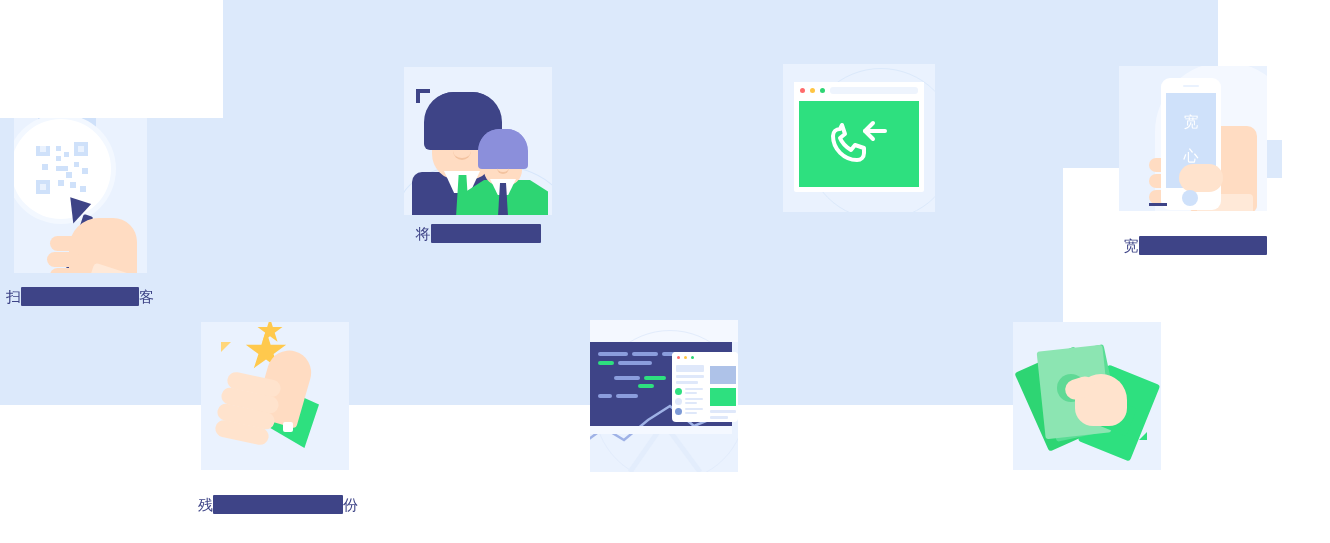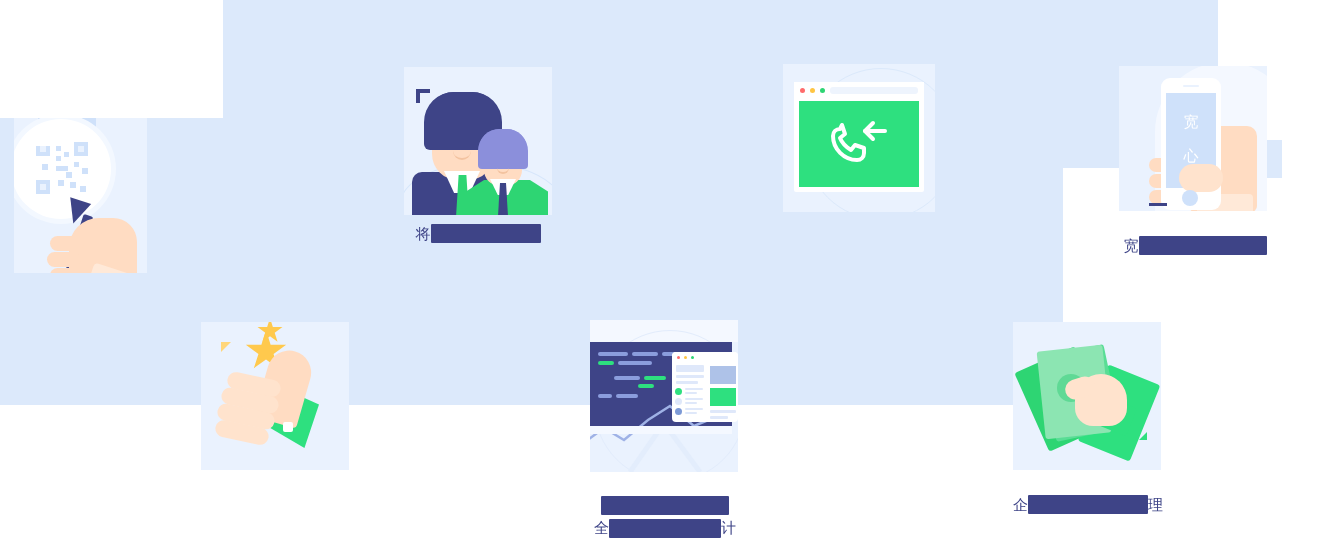--- a/index.html
+++ b/index.html
@@ -204,20 +204,23 @@
       </div>
       <div class="pen-nib"></div>
       <div class="pen-body"></div>
       <div class="hand1"></div>
       <div class="finger" style="left:36px;top:118px;width:34px;height:15px;"></div>
       <div class="finger" style="left:33px;top:134px;width:34px;height:15px;"></div>
       <div class="finger" style="left:36px;top:150px;width:34px;height:15px;"></div>
       <div class="hand1-cuff"></div>
     </div>
   </div>
+  <div class="label" id="lbl-scan" style="left:0px;top:286px;width:160px;">
+    <span class="vis">扫</span><span class="redact" id="rd-scan" style="width: 118px; height: 19px;">&nbsp;</span><span class="vis">客</span>
+  </div>
 
   <div class="card" id="card-people">
     <div class="card-inner">
       <div class="ppl-bg"></div>
       <div class="ppl-corner"></div>
       <div class="ppl-arc"></div>
       <div class="p1-body"></div>
       <div class="p1-face"></div>
       <div class="p1-ear-l"></div>
         <div class="p1-ear-r"></div>
@@ -290,20 +293,23 @@
       <div class="star-small"></div>
       <div class="star-big"></div>
       <div class="tsleeve"></div>
       <div class="thumb"></div>
       <div class="tfing" style="left:26px;top:54px;width:54px;height:17px;transform:rotate(12deg);"></div>
       <div class="tfing" style="left:20px;top:70px;width:58px;height:17px;transform:rotate(12deg);"></div>
       <div class="tfing" style="left:16px;top:86px;width:58px;height:17px;transform:rotate(12deg);"></div>
       <div class="tfing" style="left:14px;top:102px;width:54px;height:17px;transform:rotate(12deg);"></div>
       <div class="tbtn"></div>
     </div>
+  </div>
+  <div class="label" id="lbl-thumb" style="left:190px;top:494px;width:176px;">
+    <span class="vis">残</span><span class="redact" id="rd-thumb" style="width: 130px; height: 19px;">&nbsp;</span><span class="vis">份</span>
   </div>
 
   <div class="card" id="card-board">
     <div class="card-inner">
       <div class="bd-bg"></div>
       <div class="bd-top"></div>
       <div class="bd-arc"></div>
       <svg class="bd-stand" viewBox="0 0 148 46">
         <path d="M72 0 L40 46" stroke="#e3edfc" stroke-width="5" fill="none"></path>
         <path d="M76 0 L110 46" stroke="#e3edfc" stroke-width="5" fill="none"></path>
@@ -341,36 +347,29 @@
         <div class="pn-row" style="left:13px;top:50px;width:12px;height:2px;"></div>
         <div class="pn-circle" style="top:56px;background:#7d9ad6;"></div>
         <div class="pn-row" style="left:13px;top:56px;width:18px;height:2px;"></div>
         <div class="pn-row" style="left:13px;top:60px;width:12px;height:2px;"></div>
         <div class="pn-greenbox"></div>
         <div class="pn-row" style="left:38px;top:58px;width:26px;height:3px;"></div>
         <div class="pn-row" style="left:38px;top:64px;width:18px;height:3px;"></div>
       </div>
     </div>
   </div>
-  <div class="label" id="lbl-board" style="left:580px;top:494px;width:170px;line-height:23px;">
-    <div><span class="redact" id="rd-board1" style="width: 128px; height: 19px;">&nbsp;</span></div>
-    <div><span class="vis">全</span><span class="redact" id="rd-board2" style="width: 112px; height: 19px;">&nbsp;</span><span class="vis">计</span></div>
-  </div>
 
   <div class="card" id="card-money">
     <div class="card-inner">
       <div class="mn-bg"></div>
       <div class="bill b1"></div>
       <div class="bill b3"></div>
       <div class="bill b2"></div>
       <div class="bill b4"></div>
       <div class="bcoin"></div>
       <div class="mcuff"></div>
       <div class="mhand"></div>
       <div class="mthumb"></div>
       <div class="mtri"></div>
     </div>
   </div>
-  <div class="label" id="lbl-money" style="left:1000px;top:494px;width:176px;">
-    <span class="vis">企</span><span class="redact" id="rd-money" style="width: 120px; height: 19px;">&nbsp;</span><span class="vis">理</span>
-  </div>
 
 </div>
 
 </body></html>

